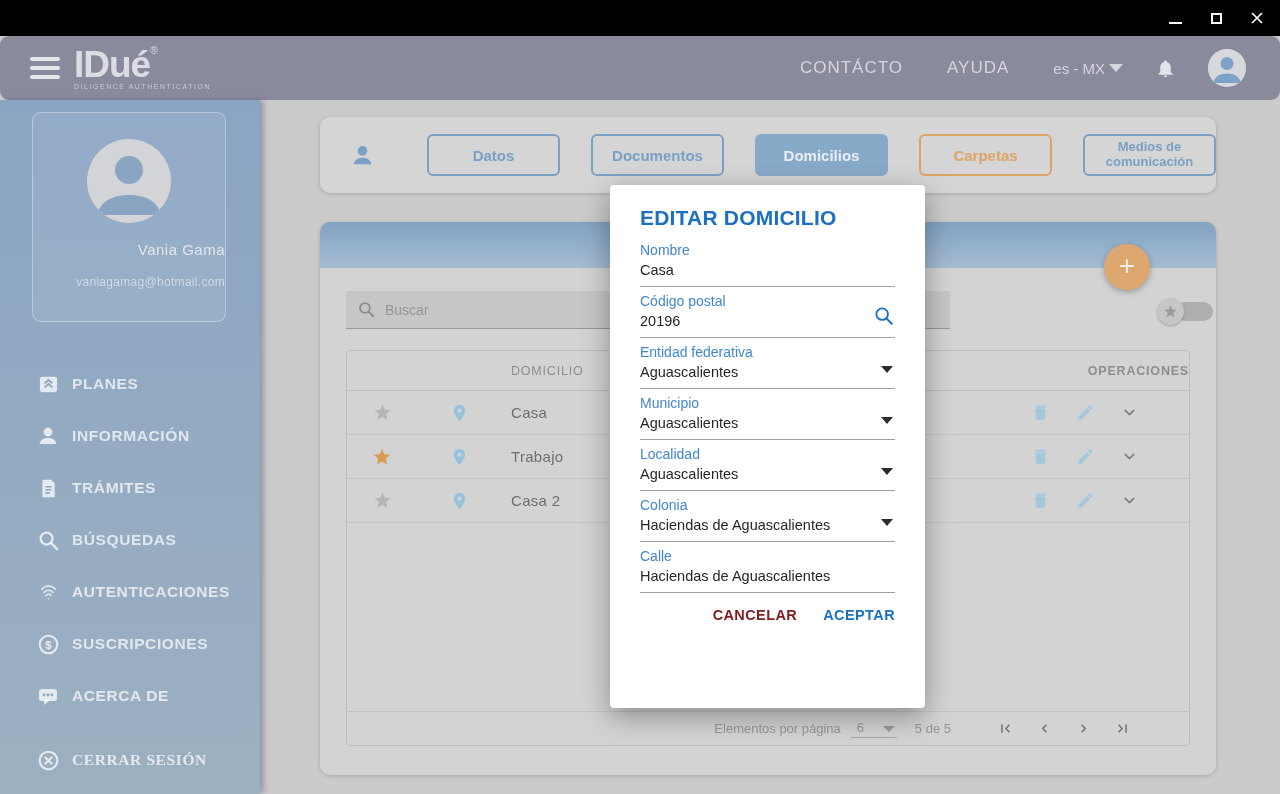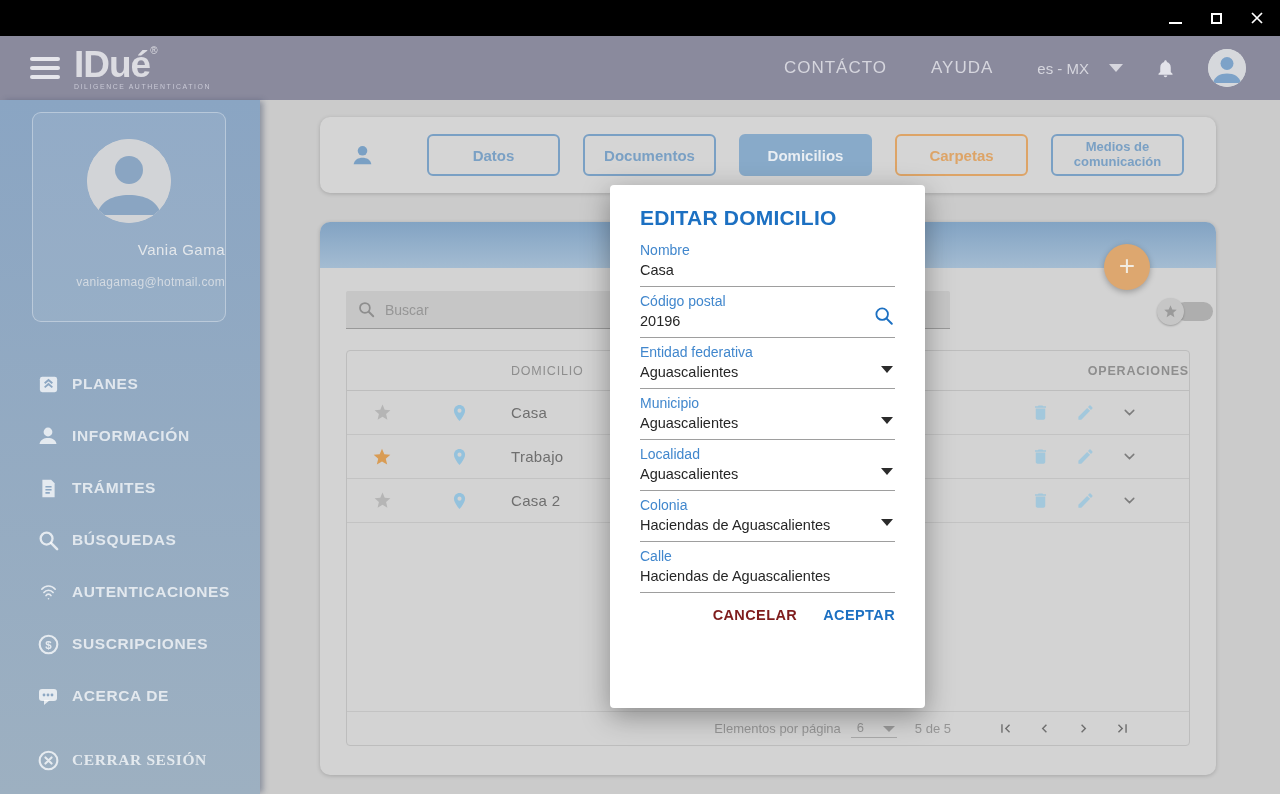--- a/index.html
+++ b/index.html
@@ -8,31 +8,31 @@
   .screen { position:relative; width:1280px; height:794px; background:#cbcbcb; overflow:hidden; }
 
   
   .titlebar { position:absolute; top:0; left:0; right:0; height:36px; background:#000; }
   .win-btns { position:absolute; right:14px; top:0; height:36px; display:flex; align-items:center; gap:23px; }
   .win-btn { width:18px; height:18px; display:flex; align-items:center; justify-content:center; cursor:pointer; }
   .glyph-min { width:13px; height:2px; background:#fff; transform:translateY(5px); }
   .glyph-max { width:11px; height:11px; border:2px solid #fff; }
 
   
-  .header { position:absolute; top:36px; left:0; right:0; height:64px; background:#8a8a9d; display:flex; align-items:center; }
+  .header { position:absolute; top:36px; left:0; right:0; height:64px; background:#8a8a9d; display:flex; align-items:center;border-radius:9px; }
   .hamburger { margin-left:30px; display:flex; flex-direction:column; gap:5px; cursor:pointer; }
   .hamburger span { width:30px; height:4px; background:#e6e6ec; border-radius:2px; }
   .brand { margin-left:14px; color:#dcdce2; line-height:1; }
   .brand-name { font-size:37px; font-weight:bold; letter-spacing:-1px; }
   .brand-reg { font-size:10px; vertical-align:top; }
   .brand-tag { font-size:6.9px; letter-spacing:1.6px; color:#c9c9d6; margin-top:1px; }
   .hnav { margin-left:auto; display:flex; align-items:center; padding-right:34px; }
   .hnav-link { color:#d6d6de; font-size:17px; letter-spacing:1px; cursor:pointer; }
   .hnav-gap1 { margin-right:44px; }
-  .hnav-lang { display:flex; align-items:center; gap:20px; color:#d6d6de; font-size:15px; margin-right:32px; cursor:pointer;justify-content:center; }
+  .hnav-lang { display:flex; align-items:center; gap:4px; color:#d6d6de; font-size:15px; margin-right:32px; cursor:pointer;justify-content:center; }
   .caret-down-w { width:0; height:0; border-left:7px solid transparent; border-right:7px solid transparent; border-top:8px solid #d6d6de; }
   .bell { margin-right:32px; cursor:pointer; display:flex; }
   .avatar-h { width:38px; height:38px; border-radius:50%; background:#d6d8dc; overflow:hidden; position:relative; cursor:pointer; }
 
   
   .sidebar { position:absolute; top:100px; left:0; width:260px; height:694px;
              background:linear-gradient(180deg,#8aa5c3 0%, #9db0c1 100%);
              box-shadow:4px 0 6px -1px rgba(40,55,90,.4); }
   .pcard { position:absolute; left:32px; top:12px; width:194px; height:210px;
            background:rgba(255,255,255,.07); border:1px solid rgba(255,255,255,.35); border-radius:9px; text-align:right; }
@@ -42,21 +42,21 @@
   .menu { position:absolute; top:258px; left:0; right:0; }
   .mitem { height:52px; display:flex; align-items:center; padding-left:36px; cursor:pointer; }
   .mitem .micon { width:24px; height:24px; display:flex; align-items:center; justify-content:center; }
   .mitem .mlabel { margin-left:12px; color:rgba(255,255,255,.72); font-weight:bold; font-size:15.5px; letter-spacing:.6px; }
   .mitem.logout { margin-top:12px;font-family:Liberation Serif, serif; }
 
   
   .tabcard { position:absolute; left:320px; top:117px; width:896px; height:76px; background:#d5d5d5;
              border-radius:10px; box-shadow:0 1px 4px rgba(0,0,0,.18); display:flex; align-items:center; }
   .tab-person { margin-left:30px; display:flex; }
-  .tabs { margin-left:52px; display:flex; gap:23px; }
+  .tabs { margin-left:52px; display:flex; gap:31px; }
   .tab { width:133px; height:42px; border:2px solid #7aa0c4; border-radius:6px; background:transparent;
          color:#7aa0c4; font-weight:bold; font-size:15px; display:flex; align-items:center; justify-content:center;
          text-align:center; cursor:pointer; font-family:inherit; }
   .tab.small { font-size:13px; line-height:1.12; padding:0 4px; }
   .tab.active { background:#88aac9; border-color:#88aac9; color:#e9eef3; }
   .tab.orange { border-color:#dda467; color:#dda467; }
 
   
   .tablecard { position:absolute; left:320px; top:222px; width:896px; height:553px; background:#d3d3d3;
                border-radius:10px; box-shadow:0 1px 4px rgba(0,0,0,.18); }

